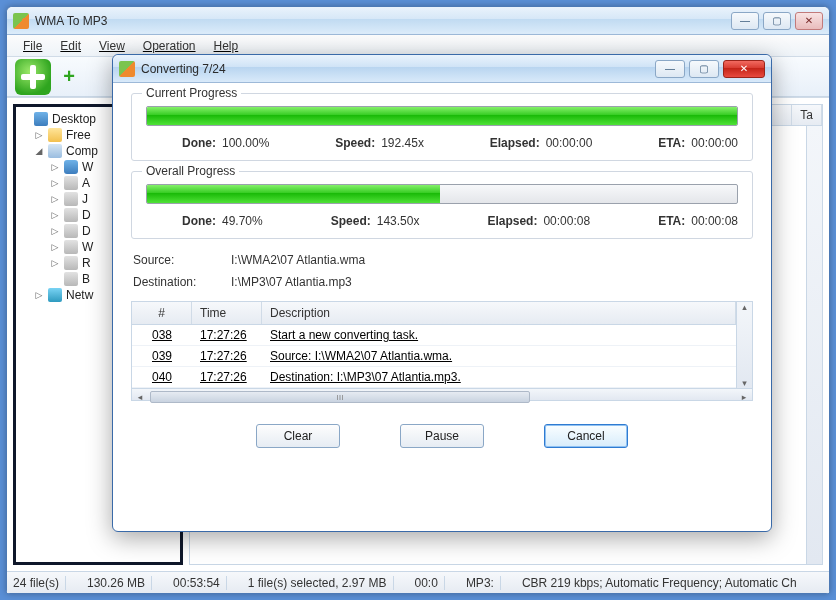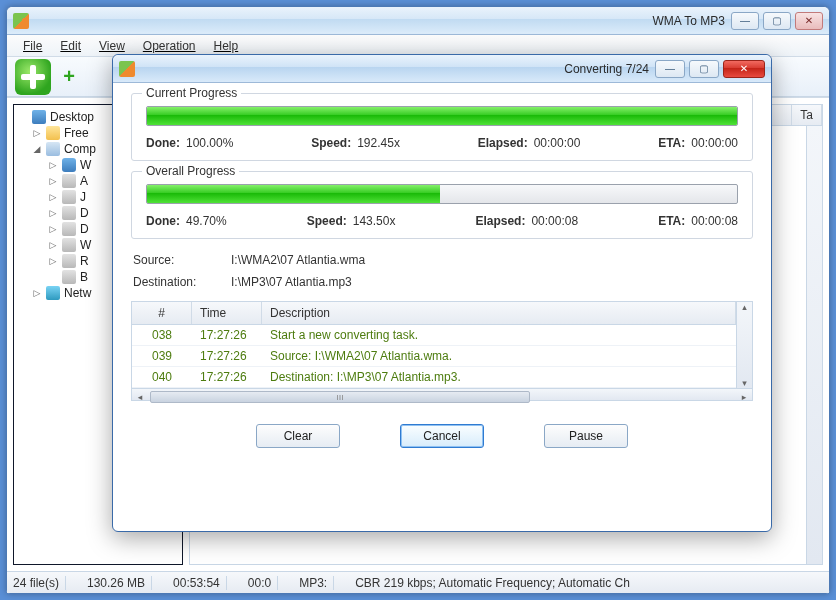--- a/index.html
+++ b/index.html
@@ -1,40 +1,40 @@
 <!DOCTYPE html>
 <html><head>
 <meta charset="utf-8">
 <style>
 * { box-sizing: border-box; margin: 0; padding: 0; }
 html, body { width: 836px; height: 600px; font-family: "Segoe UI", Tahoma, sans-serif; font-size: 12px; background: #5a8fd6; overflow: hidden; }
 
 
 .main-window { position: absolute; left: 6px; top: 6px; width: 824px; height: 588px; background: #fff; border: 1px solid #4c79b5; border-radius: 6px 6px 4px 4px; box-shadow: 0 0 6px rgba(0,0,0,0.3); display:flex; flex-direction:column; }
-.titlebar { height: 28px; background: linear-gradient(#eaf3fc,#d6e7f7 45%,#c1dbf2 46%,#dcecfa); border-radius:6px 6px 0 0; display:flex; align-items:center; padding:0 6px; gap:6px; border-bottom:1px solid #9db9d8;text-align:right;}
+.titlebar { height: 28px; background: linear-gradient(#eaf3fc,#d6e7f7 45%,#c1dbf2 46%,#dcecfa); border-radius:6px 6px 0 0; display:flex; align-items:center; padding:0 6px; gap:6px; border-bottom:1px solid #9db9d8;}
 .titlebar .title { flex:1; font-size:12px; color:#2b2b2b; }
 .ctrl-btns { display:flex; gap:4px; }
 .ctrl-btn { width:28px; height:18px; background:linear-gradient(#f6f9fc,#dde8f3); border:1px solid #8aa7c6; border-radius:3px; display:flex; align-items:center; justify-content:center; font-size:10px; color:#3a5a7c; cursor:pointer; }
 .ctrl-btn.close { background:linear-gradient(#f8e3e3,#e9bcbc); border-color:#c27a7a; color:#7a2929;}
 
 
 .menubar { height:22px; display:flex; align-items:center; gap:2px; padding:0 8px; background:linear-gradient(#fcfcfc,#eef3f8); border-bottom:1px solid #d0dbe7;text-decoration:underline; }
 .menu-item { padding:2px 8px; color:#333; cursor:pointer; }
 
 
 .toolbar { height:40px; background:linear-gradient(#f8fbfe,#e8f0f9); border-bottom:1px solid #c9d7e6; display:flex; align-items:center; padding:2px 8px; gap:8px;}
 .big-plus { width:36px; height:36px; background:radial-gradient(circle at 40% 35%, #9be86a, #2fa51f 70%); border-radius:6px; position:relative; }
 .big-plus::before, .big-plus::after { content:""; position:absolute; background:#fff; border-radius:2px; }
 .big-plus::before { left:15px; top:6px; width:6px; height:24px; }
 .big-plus::after { left:6px; top:15px; width:24px; height:6px; }
 .small-plus { width:20px; height:20px; display:flex; align-items:center; justify-content:center; color:#2fa51f; font-size:20px; font-weight:bold;}
 
 
 .body { flex:1; display:flex; border-top:1px solid #d0dbe7; background:#fff; overflow:hidden; }
-.tree { width:170px; border:1px solid #0f172a; margin:6px; padding:4px; overflow:hidden; background:#fff; font-size:12px; }
+.tree { width:170px; border:3px solid #0f172a; margin:6px; padding:4px; overflow:hidden; background:#fff; font-size:12px; }
 .tree-item { display:flex; align-items:center; gap:4px; padding:1px 0; color:#222; white-space:nowrap;}
 .tree-indent1 { padding-left:14px; } .tree-indent2 { padding-left:30px; }
 .tree-icon { width:14px; height:14px; display:inline-block; border-radius:2px; }
 .ico-monitor { background:linear-gradient(#6fb2e8,#3d7dbd); }
 .ico-folder { background:linear-gradient(#ffe59a,#f2c04e); }
 .ico-computer { background:linear-gradient(#d6e6f4,#9abde0); }
 .ico-win { background:linear-gradient(#6fb2e8,#3d7dbd); border-radius:3px; }
 .ico-drive { background:linear-gradient(#e2e2e2,#b8b8b8); }
 .ico-net { background:linear-gradient(#79d3f4,#2e9abf); }
 .tri { width:10px; text-align:center; color:#666; font-size:9px;}
@@ -53,31 +53,31 @@
 .modal .ctrl-btn.close { background:linear-gradient(#f26a60,#d83b30 45%,#c42418 46%,#e84a3f); border-color:#9a241a; color:#fff; width:42px; }
 .modal .ctrl-btn { width:30px; }
 .modal-body { flex:1; padding:10px 18px 12px; display:flex; flex-direction:column; overflow:hidden; }
 
 
 .group { border:1px solid #d0d7e1; border-radius:3px; padding:12px 14px 10px; margin-bottom:10px; position:relative; }
 .group-title { position:absolute; top:-8px; left:10px; background:#fff; padding:0 4px; font-size:12px; color:#333; }
 .progressbar { height:20px; border:1px solid #9aa1ac; border-radius:2px; background:linear-gradient(#f7f8fa,#e4e6ea); overflow:hidden; position:relative; }
 .progressbar-fill { height:100%; background:linear-gradient(#85f06a,#35cc22 45%,#1aba08 46%,#4fe237); }
 .stats { display:flex; justify-content:space-between; margin-top:10px; font-size:12px; color:#333; }
-.stat { display:flex; gap:6px; } .stat b { font-weight:600; }
+.stat { display:flex; gap:6px; } .stat b { font-weight:600;margin-left:36px; }
 
 
 .kv { display:flex; gap:20px; margin:4px 2px; font-size:12px; color:#333; }
 .kv .k { width:78px; }
 
 
 .log-wrap { border:1px solid #c9d7e6; margin-top:8px; display:flex; flex-direction:column; height:100px; }
 .log-head { display:flex; background:linear-gradient(#f6f8fb,#e6ebf2); border-bottom:1px solid #c9d7e6; font-size:12px; color:#333; }
 .log-head span { padding:4px 8px; border-right:1px solid #d0dbe7; }
-.log-rows { flex:1; overflow:hidden; font-size:12px; color:#4d7c0f; }
+.log-rows { flex:1; overflow:hidden; font-size:12px; color:#000000;text-decoration:underline; }
 .log-row { display:flex; border-bottom:1px solid #eef2f7; }
 .log-row span { padding:3px 8px; overflow:hidden; white-space:nowrap; }
 .col-num { width:60px; text-align:center; } .col-time { width:70px; } .col-desc { flex:1; }
 .log-scroll-h { height:16px; background:linear-gradient(#f3f6fa,#e2e8f1); border-top:1px solid #c9d7e6; position:relative; }
 .log-scroll-h .thumb { position:absolute; left:18px; top:2px; height:12px; width:380px; background:linear-gradient(#e6ebf2,#c9d3e0); border:1px solid #aeb9c8; border-radius:2px; }
 .log-scroll-h .arrow { position:absolute; top:0; width:16px; height:16px; display:flex; align-items:center; justify-content:center; color:#666; font-size:9px;}
 .log-scroll-h .arrow.l{left:0;} .log-scroll-h .arrow.r{right:0;}
 .log-scroll-v { width:16px; background:linear-gradient(#f3f6fa,#e2e8f1); border-left:1px solid #c9d7e6; display:flex; flex-direction:column; align-items:center; justify-content:space-between; font-size:9px; color:#666;}
 .log-area { display:flex; flex:1; }
 
@@ -183,20 +183,21 @@
       <div style="flex:1; display:flex;">
         <div style="flex:1"></div>
         <div class="scrollbar-v"></div>
       </div>
     </div>
   </div>
   <div class="statusbar">
     <span>24 file(s)</span>
     <span>130.26 MB</span>
     <span>00:53:54</span>
+    <span>1 file(s) selected, 2.97 MB</span>
     <span>00:0</span>
     <span>MP3:</span>
     <span style="border:none">CBR 219 kbps; Automatic Frequency; Automatic Ch</span>
   </div>
 </div>
 
 <div class="modal">
   <div class="titlebar">
     <span class="app-icon"></span>
     <span class="title">Converting 7/24</span>
@@ -301,17 +302,17 @@
         <div class="arrow l">◂</div>
         <div class="thumb">
             <div style="text-align:center;font-size:9px;color:#888;line-height:10px">ııı</div>
           </div>
         <div class="arrow r">▸</div>
       </div>
     </div>
 
     <div class="btnrow">
       <button class="winbtn">Clear</button>
+      <button class="winbtn">Pause</button>
       <button class="winbtn primary">Cancel</button>
-      <button class="winbtn">Pause</button>
     </div>
   </div>
 </div>
 
 </body></html>

